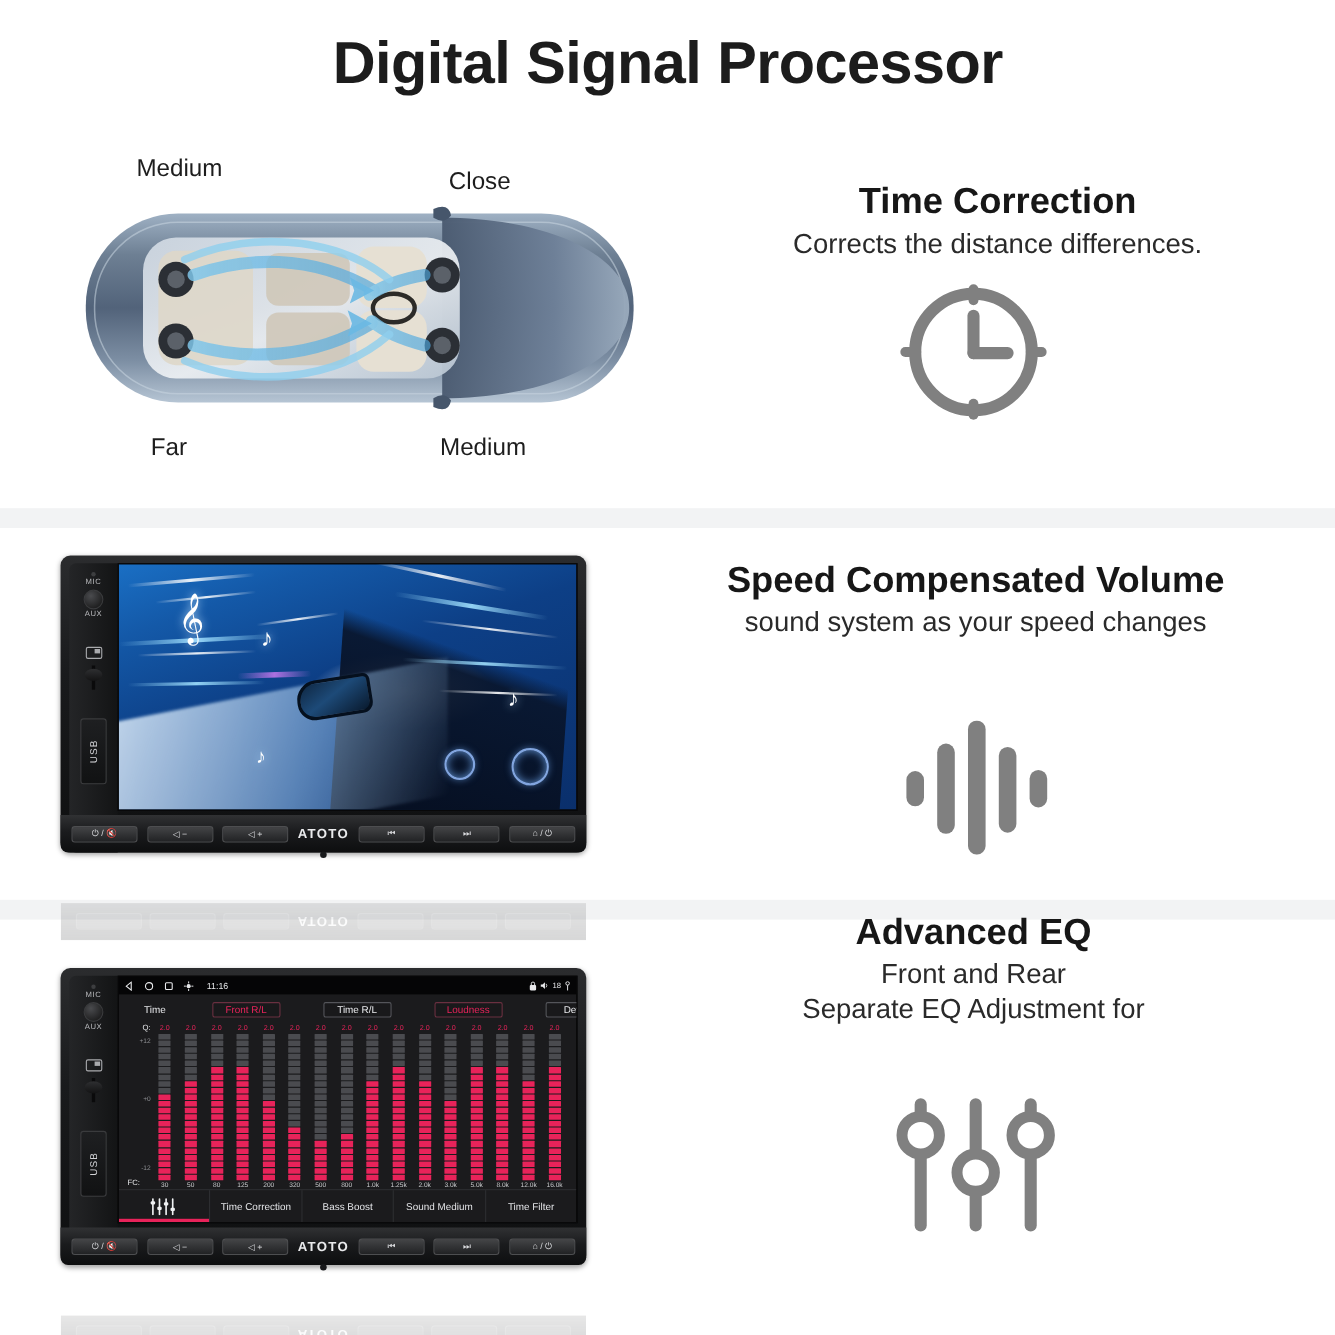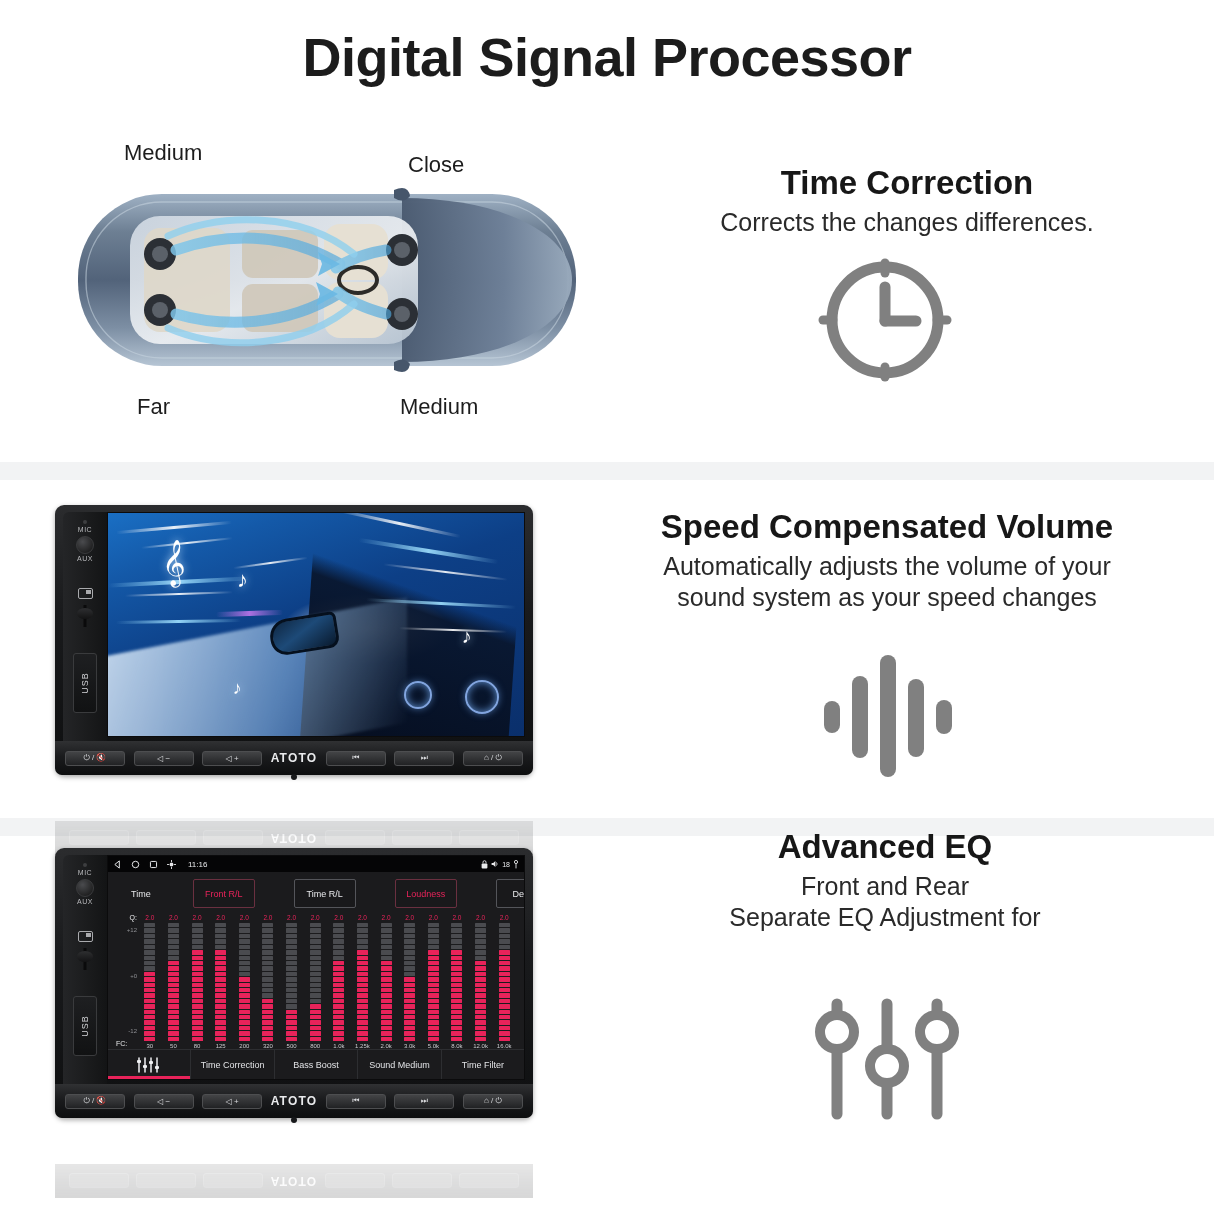--- a/index.html
+++ b/index.html
@@ -189,21 +189,21 @@
   .nav-ico { width: 9px; height: 9px; }
   .sb-time { font-size: 8px; color: #e8e9eb; margin-left: 3px; }
   .sb-right { margin-left: auto; display: flex; align-items: center; gap: 3px; }
   .sb-right span { font-size: 7px; color: #e8e9eb; }
 
   .eq-top { display: flex; align-items: center; padding: 7px 9px 3px 9px; flex: none; }
   .preset { font-size: 9px; color: #e6e7e9; margin-left: 14px; }
   .chev { margin-left: 10px; }
   .eq-btns { margin-left: auto; display: flex; gap: 7px; }
   .eq-btn {
-    min-width: 62px; height: 29px; border: 1px solid #54555a; border-radius: 2px;
+    min-width: 62px; height: 14px; border: 1px solid #54555a; border-radius: 2px;
     display: flex; align-items: center; justify-content: center;
     font-size: 9px; color: #e8e9ec; background: #19191b; padding: 4px 7px; margin-left: 32px;
   }
   .eq-btn.active { color: #e8235a; border-color: #6a3040; }
 
   .eq-graph { flex: 1; display: flex; padding: 3px 8px 0 8px; position: relative; }
   .axis-col { width: 22px; position: relative; flex: none; }
   .axis-lbl { position: absolute; right: 1px; font-size: 6px; color: #8e8f93; }
   .q-mark { position: absolute; right: 1px; top: 0px; font-size: 7px; color: #e8e9eb; }
   .bars-col { flex: 1; display: flex; flex-direction: column; }
@@ -314,21 +314,21 @@
         <path d="M266 118 l-22 -12 l4 12 l-4 12 z"></path>
       </g>
 
       <path d="M322 14 q14 -6 16 6 q-6 8 -16 2 z" fill="#46566b"></path>
       <path d="M322 194 q14 6 16 -6 q-6 -8 -16 -2 z" fill="#46566b"></path>
     </svg>
   </div>
 
   <div class="feature-text" style="left:614px; top:164px; width:586px;">
     <div class="feature-title">Time Correction</div>
-    <div class="feature-desc">Corrects the changes differences.</div>
+    <div class="feature-desc">Corrects the distance differences.</div>
   </div>
 
   <svg class="clock-icon" width="140" height="130" viewBox="0 0 140 130">
     <circle cx="70" cy="65" r="53" fill="none" stroke="#808080" stroke-width="11"></circle>
     <line x1="70" y1="32" x2="70" y2="66" stroke="#808080" stroke-width="11" stroke-linecap="round"></line>
     <line x1="70" y1="66" x2="101" y2="66" stroke="#808080" stroke-width="11" stroke-linecap="round"></line>
     <line x1="70" y1="8" x2="70" y2="18" stroke="#808080" stroke-width="9" stroke-linecap="round"></line>
     <line x1="70" y1="112" x2="70" y2="122" stroke="#808080" stroke-width="9" stroke-linecap="round"></line>
     <line x1="8" y1="65" x2="18" y2="65" stroke="#808080" stroke-width="9" stroke-linecap="round"></line>
     <line x1="122" y1="65" x2="132" y2="65" stroke="#808080" stroke-width="9" stroke-linecap="round"></line>
@@ -402,34 +402,33 @@
         <div class="hw-btn"></div>
         <div class="hw-btn"></div>
         <div class="hw-btn"></div>
       </div>
     </div>
   </div>
 
   <div class="feature-text" style="left:594px; top:508px; width:586px;">
     <div class="feature-title">Speed Compensated Volume</div>
     <div class="feature-desc">
-      <div>Automatically adjusts the volume of your</div>
       <div>sound system as your speed changes</div>
     </div>
   </div>
 
   <svg class="wave-icon" width="140" height="122" viewBox="0 0 140 122">
     <rect x="4" y="46" width="16" height="32" rx="8" fill="#808080"></rect>
     <rect x="32" y="21" width="16" height="82" rx="8" fill="#808080"></rect>
     <rect x="60" y="0" width="16" height="122" rx="8" fill="#808080"></rect>
     <rect x="88" y="24" width="16" height="78" rx="8" fill="#808080"></rect>
     <rect x="116" y="45" width="16" height="34" rx="8" fill="#808080"></rect>
   </svg>
 
-  <div class="unit" style="left:55px; top:848px;">
+  <div class="unit" style="left:55px; top:880px;">
     <div class="unit-body">
 
       <div class="side-panel">
         <div class="sp-dot"></div>
         <div class="sp-text">MIC</div>
         <div class="sp-jack"></div>
         <div class="sp-text">AUX</div>
         <div class="sp-sd"></div>
         <div class="sp-slot"></div>
         <div class="sp-usb">

